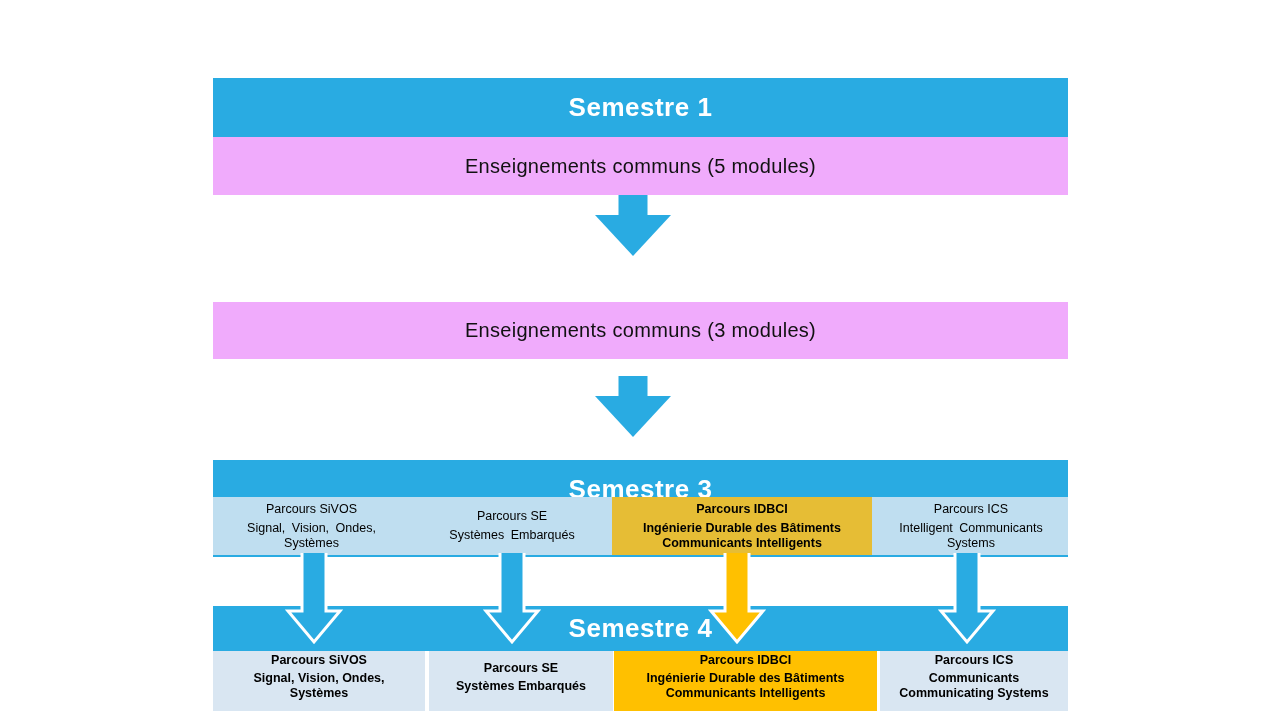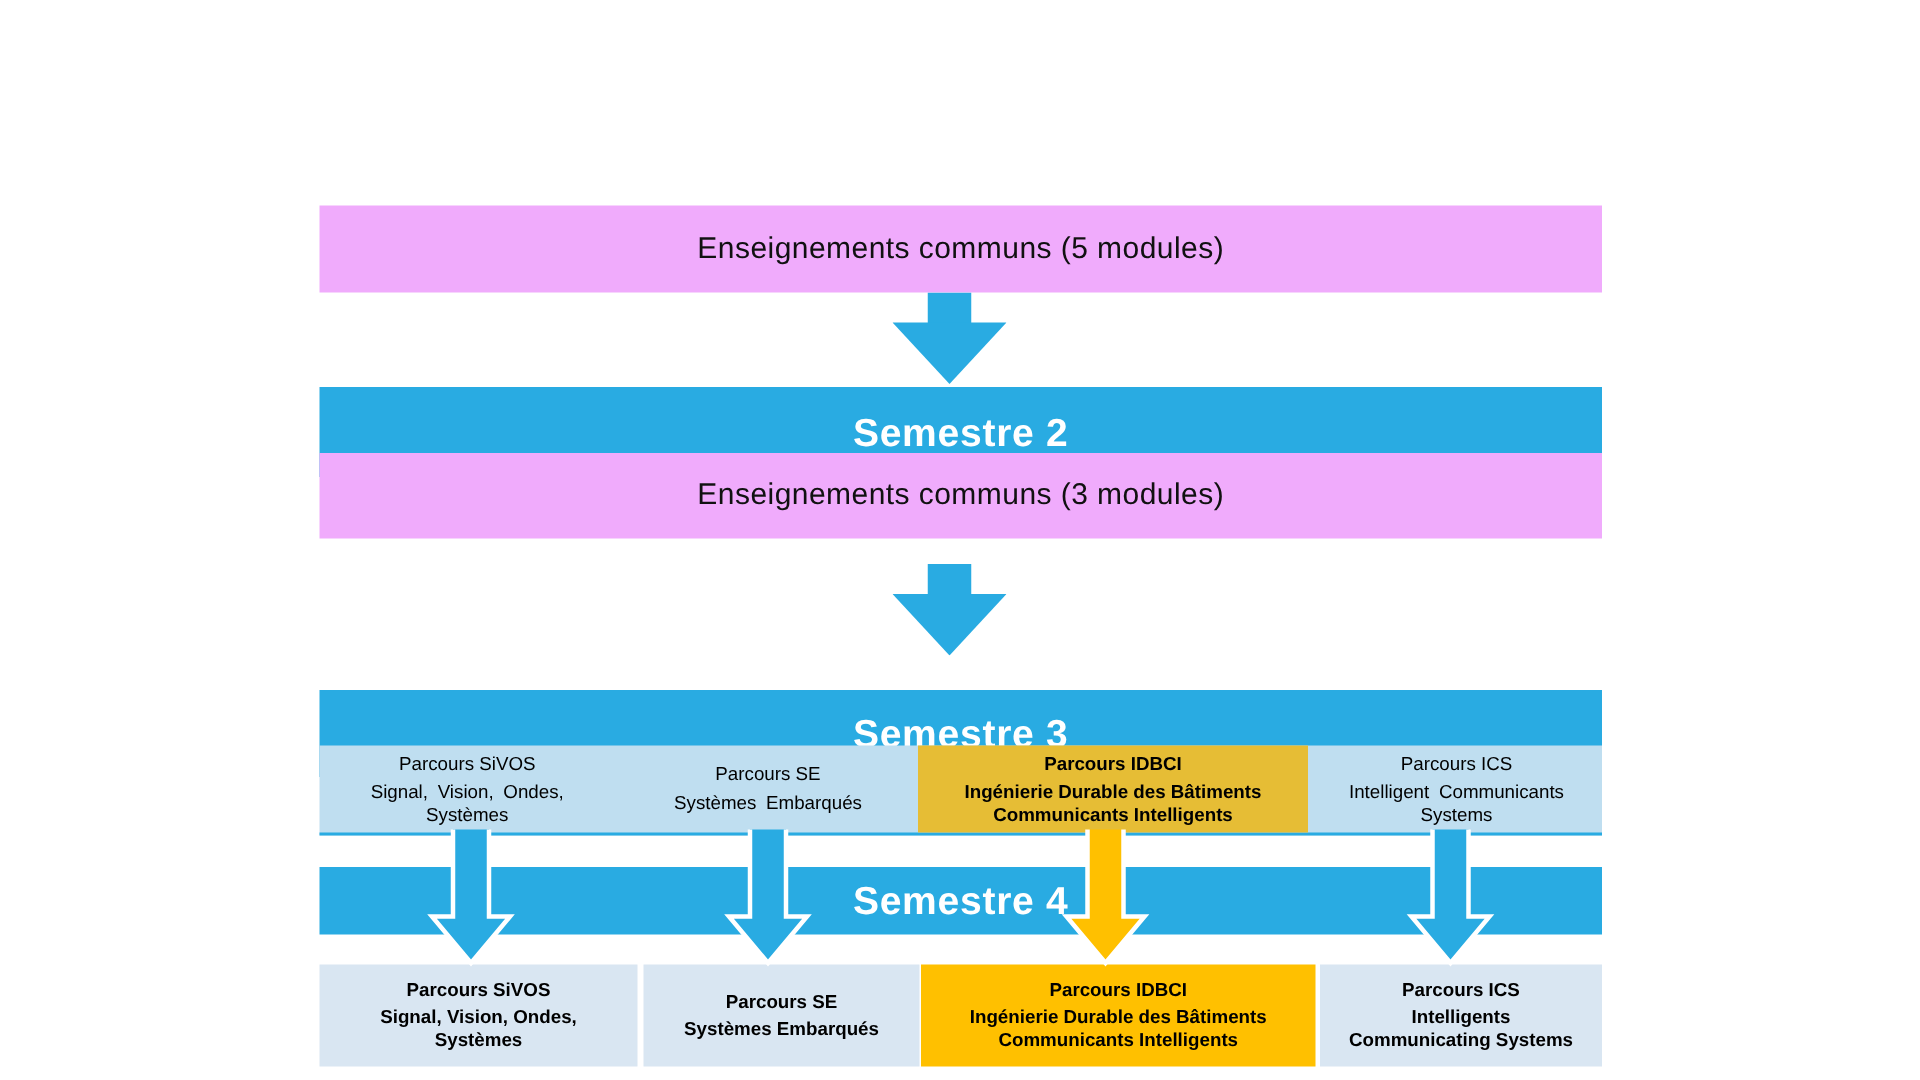--- a/index.html
+++ b/index.html
@@ -35,53 +35,53 @@
     display: flex; flex-direction: column; align-items: center; justify-content: center;
     text-align: center; color: #000;
   }
   .s3-cell .cell-name { font-size: 12.5px; margin-bottom: 5px; }
   .s3-cell .cell-line { font-size: 12.5px; line-height: 15px; word-spacing: 3px; }
   .s3-cell.highlight { background: #E6BD35; }
   .s3-cell.highlight .cell-name, .s3-cell.highlight .cell-line { font-weight: bold; word-spacing: normal; }
 
   
   .s4-bar {
-    left: 213px; top: 578px; width: 855px; height: 45px; background: #29ABE2;
+    left: 213px; top: 606px; width: 855px; height: 45px; background: #29ABE2;
     display: flex; align-items: center; justify-content: center; z-index: 1;
   }
 
   
   .b-cell {
     position: absolute; top: 643px; height: 68px; background: #D9E6F2;
     display: flex; flex-direction: column; align-items: center; justify-content: center;
     text-align: center; color: #000;
   }
   .b-cell .cell-name { font-size: 12.5px; font-weight: bold; margin-bottom: 4px; }
   .b-cell .cell-line { font-size: 12.5px; font-weight: bold; line-height: 15px; }
   .b-cell.highlight { background: #FFC000; }
 
   .arrow-svg { position: absolute; z-index: 2; }
 </style>
 </head>
 <body>
 
 <div class="canvas">
 
+  <div class="abs sem-header" style="top:78px;height:59px;">
+    <span class="sem-title">Semestre 1</span>
+  </div>
   <div class="abs sem-sub" style="top:137px;height:58px;">
     <span class="sub-text">Enseignements communs (5 modules)</span>
   </div>
 
   <svg class="arrow-svg" style="left:595px;top:195px;" width="76" height="61" viewBox="0 0 76 61">
     <rect x="23.5" y="0" width="29" height="22" fill="#29ABE2"></rect>
     <polygon points="0,20 76,20 38,61" fill="#29ABE2"></polygon>
   </svg>
 
-  <div class="abs sem-header" style="top:258px;height:60px;">
-    <span class="sem-title">Semestre 2</span>
-  </div>
   <div class="abs sem-sub" style="top:302px;height:57px;">
     <span class="sub-text">Enseignements communs (3 modules)</span>
   </div>
 
   <svg class="arrow-svg" style="left:595px;top:376px;" width="76" height="61" viewBox="0 0 76 61">
     <rect x="23.5" y="0" width="29" height="22" fill="#29ABE2"></rect>
     <polygon points="0,20 76,20 38,61" fill="#29ABE2"></polygon>
   </svg>
 
   <div class="abs sem-header" style="top:460px;height:58px;">
@@ -137,17 +137,17 @@
     <span class="cell-line">Systèmes Embarqués</span>
     <span class="cell-line"></span>
   </div>
   <div class="b-cell highlight" style="left:614px;width:263px;">
     <span class="cell-name">Parcours IDBCI</span>
     <span class="cell-line">Ingénierie Durable des Bâtiments</span>
     <span class="cell-line">Communicants Intelligents</span>
   </div>
   <div class="b-cell" style="left:880px;width:188px;">
     <span class="cell-name">Parcours ICS</span>
-    <span class="cell-line">Intelligents</span>
+    <span class="cell-line">Communicants</span>
     <span class="cell-line">Communicating Systems</span>
   </div>
 
 </div>
 
 </body></html>

